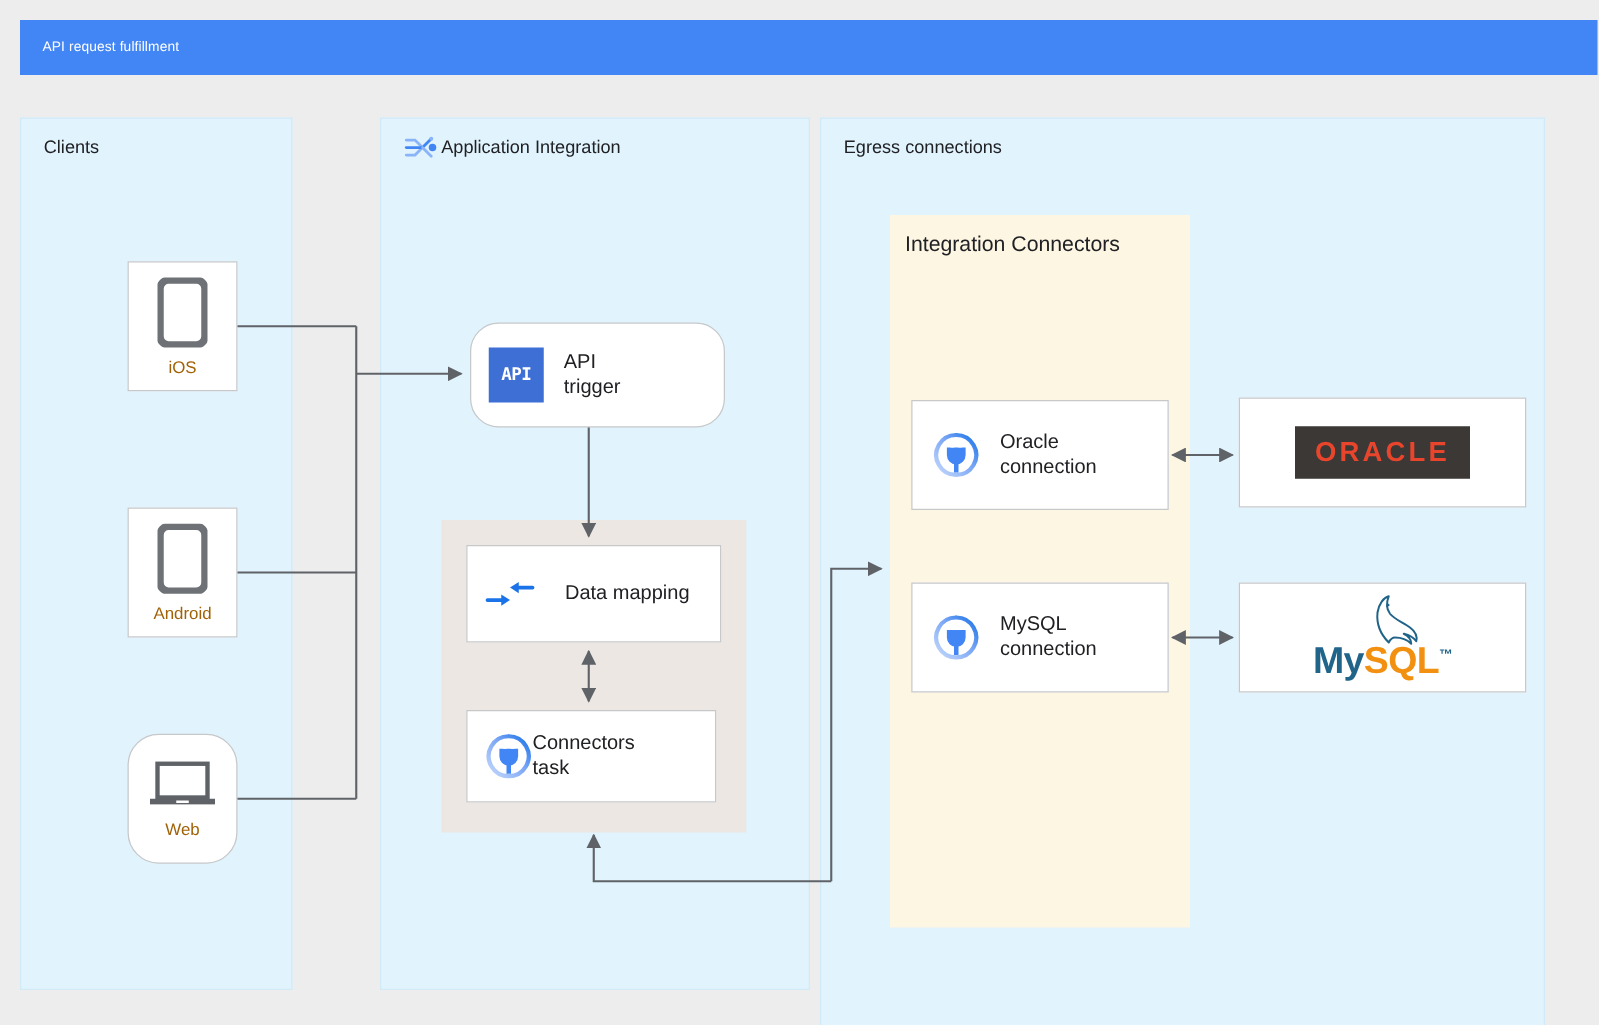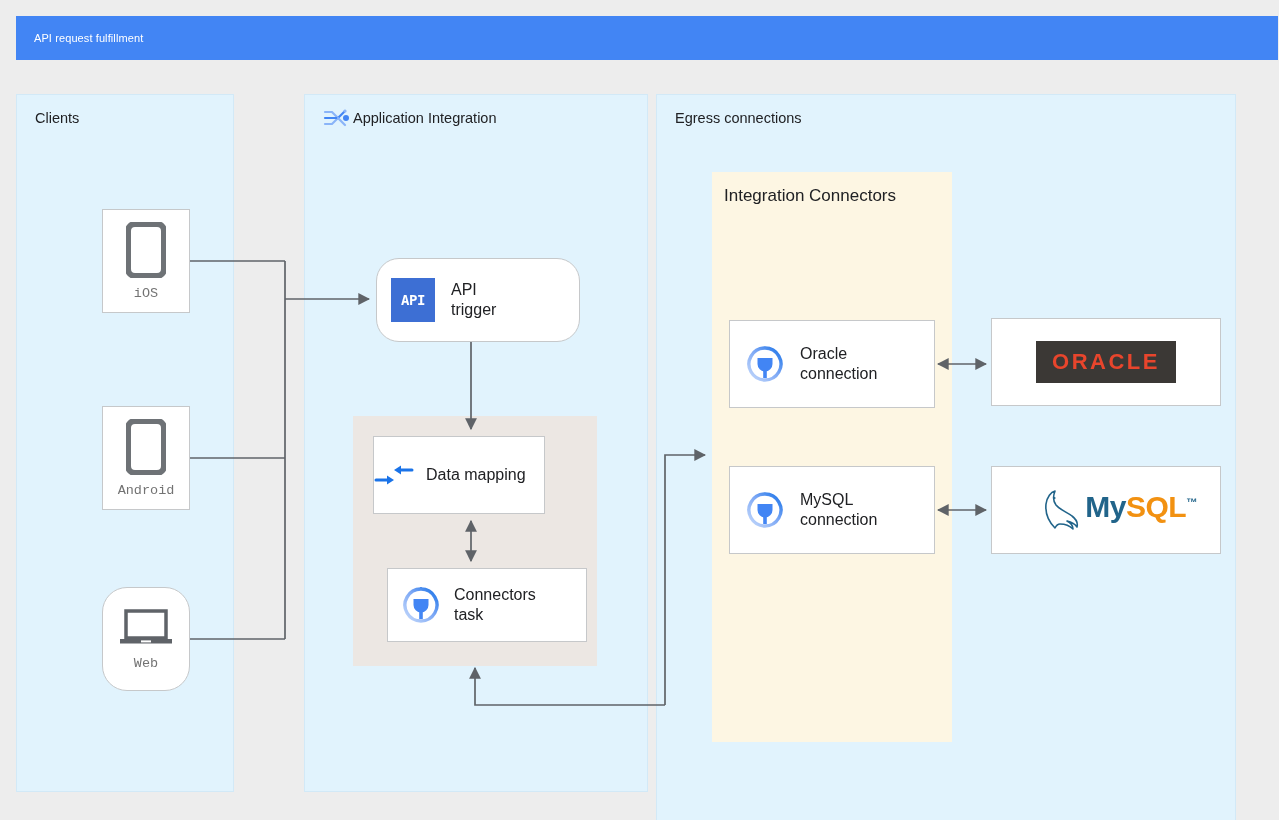--- a/index.html
+++ b/index.html
@@ -87,22 +87,21 @@
     left: 102px;
     flex-direction: column;
     justify-content: center;
     gap: 8px;
   }
   #client-ios     { top: 209px; }
   #client-android { top: 406px; }
   #client-web     { top: 587px; border-radius: 25px; }
   .client-label {
     font-size: 13.5px;
-    color: #737373;
-    font-family: Liberation Mono, monospace;
+    color: #a16207;
   }
 
   .phone-icon { width: 40px; height: 56px; }
   .laptop-icon { width: 54px; height: 40px; }
 
   
   #card-api-trigger {
     left: 376px; top: 258px; width: 204px; height: 84px;
     padding-left: 14px; gap: 16px; border-radius: 23px;
   }
@@ -126,26 +125,26 @@
     white-space: pre-line;
   }
 
   
   #task-group {
     position: absolute;
     left: 353px; top: 416px; width: 244px; height: 250px;
     background: #ece7e3;
   }
   #card-data-mapping {
-    left: 373px; top: 436px; width: 172px; height: 78px;
-    gap: 12px;
+    left: 373px; top: 436px; width: 204px; height: 78px;
+    padding-left: 14px; gap: 24px;
   }
   #card-connectors-task {
-    left: 387px; top: 568px; width: 200px; height: 74px;
-    padding-left: 14px; gap: 14px;
+    left: 373px; top: 568px; width: 200px; height: 74px;
+    padding-left: 14px; 
   }
   .mapping-icon { width: 40px; height: 26px; flex: 0 0 auto; }
 
   
   .conn-card {
     width: 206px; height: 88px;
     left: 729px;
     padding-left: 16px; gap: 16px;
   }
   #card-oracle-conn { top: 320px; }
@@ -168,21 +167,21 @@
     display: flex; align-items: center; justify-content: center;
   }
   .oracle-logo span {
     color: #e8452c;
     font-family: "Liberation Sans", sans-serif;
     font-size: 22px;
     font-weight: bold;
     letter-spacing: 2.5px;
   }
 
-  .mysql-logo { display: flex; flex-direction: row; align-items: center; }
+  .mysql-logo { display: flex; flex-direction: column; align-items: center; }
   .mysql-wordmark {
     font-family: "Liberation Sans", sans-serif;
     font-size: 30px;
     font-weight: bold;
     letter-spacing: -0.5px;
     margin-top: -6px;
   }
   .mysql-my  { color: #21648a; }
   .mysql-sql { color: #f29111; }
   .mysql-tm  { color: #21648a; font-size: 11px; vertical-align: super; }

